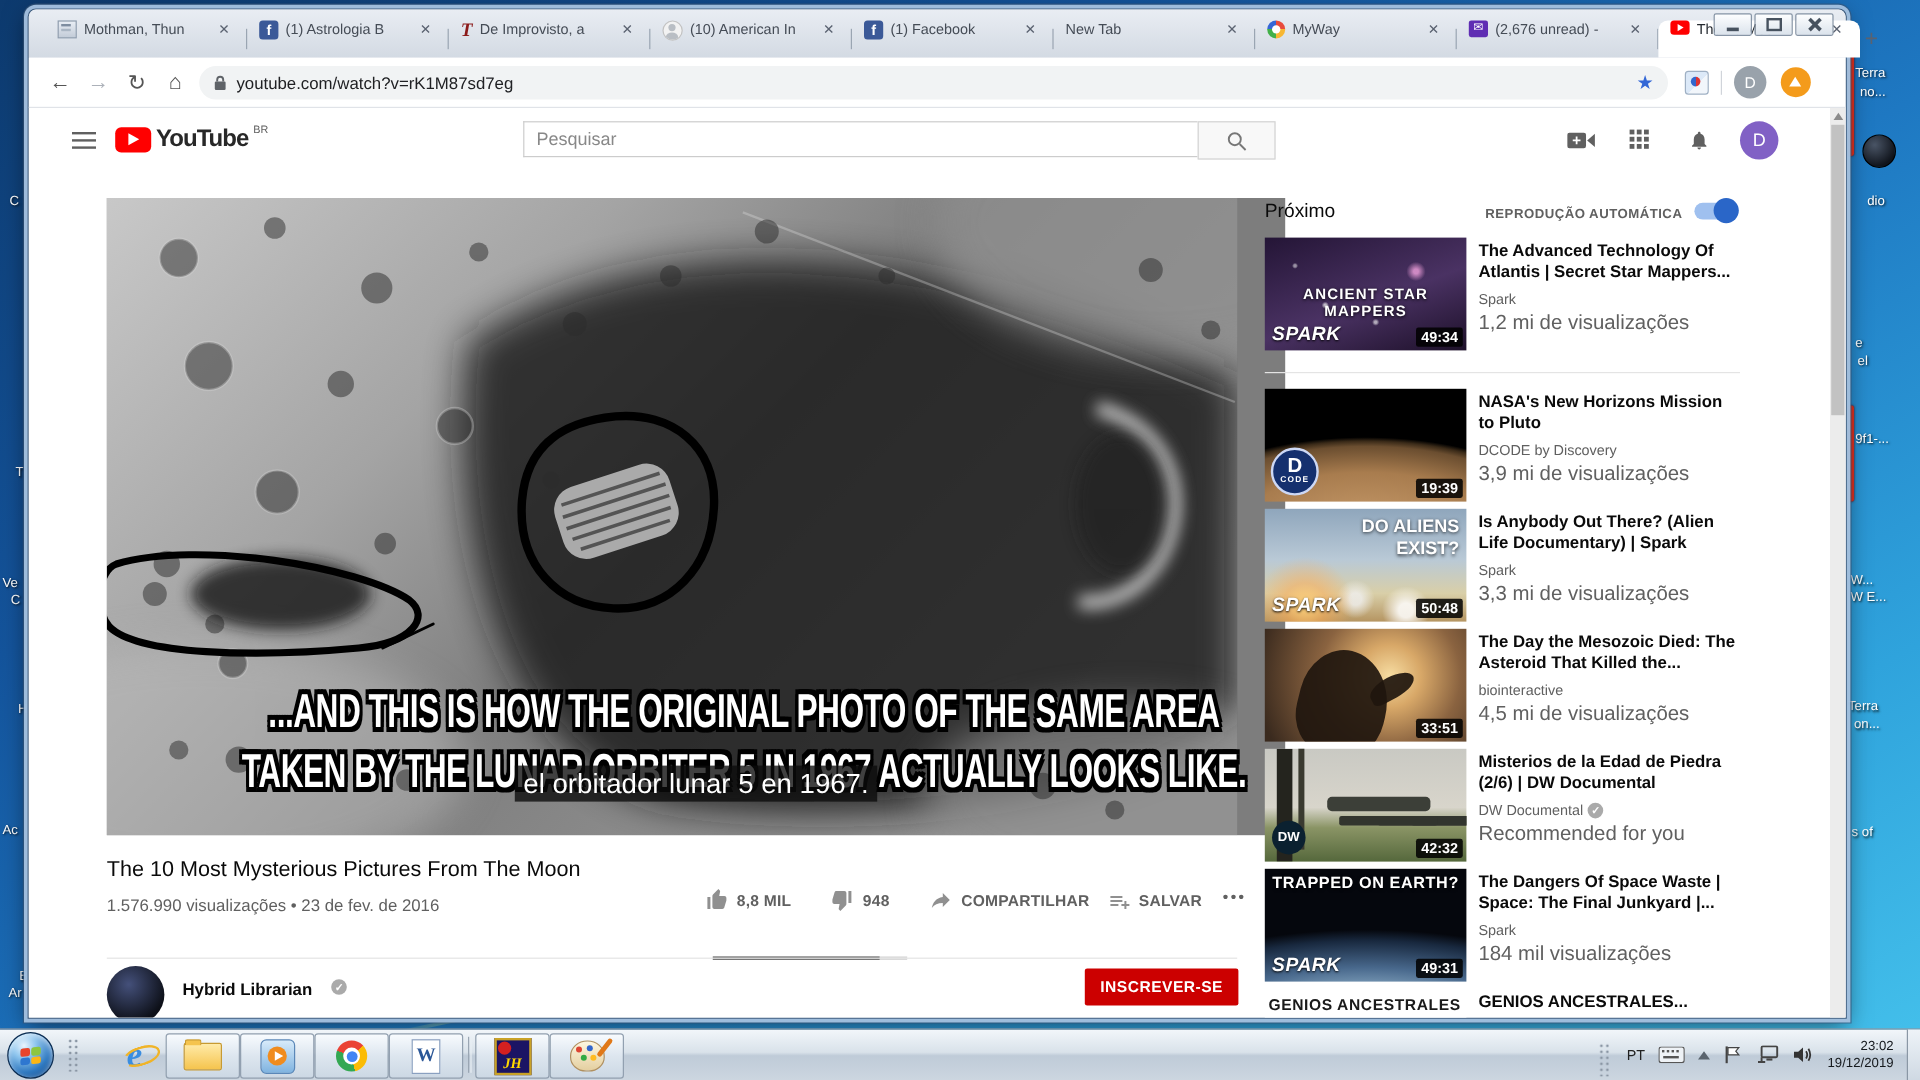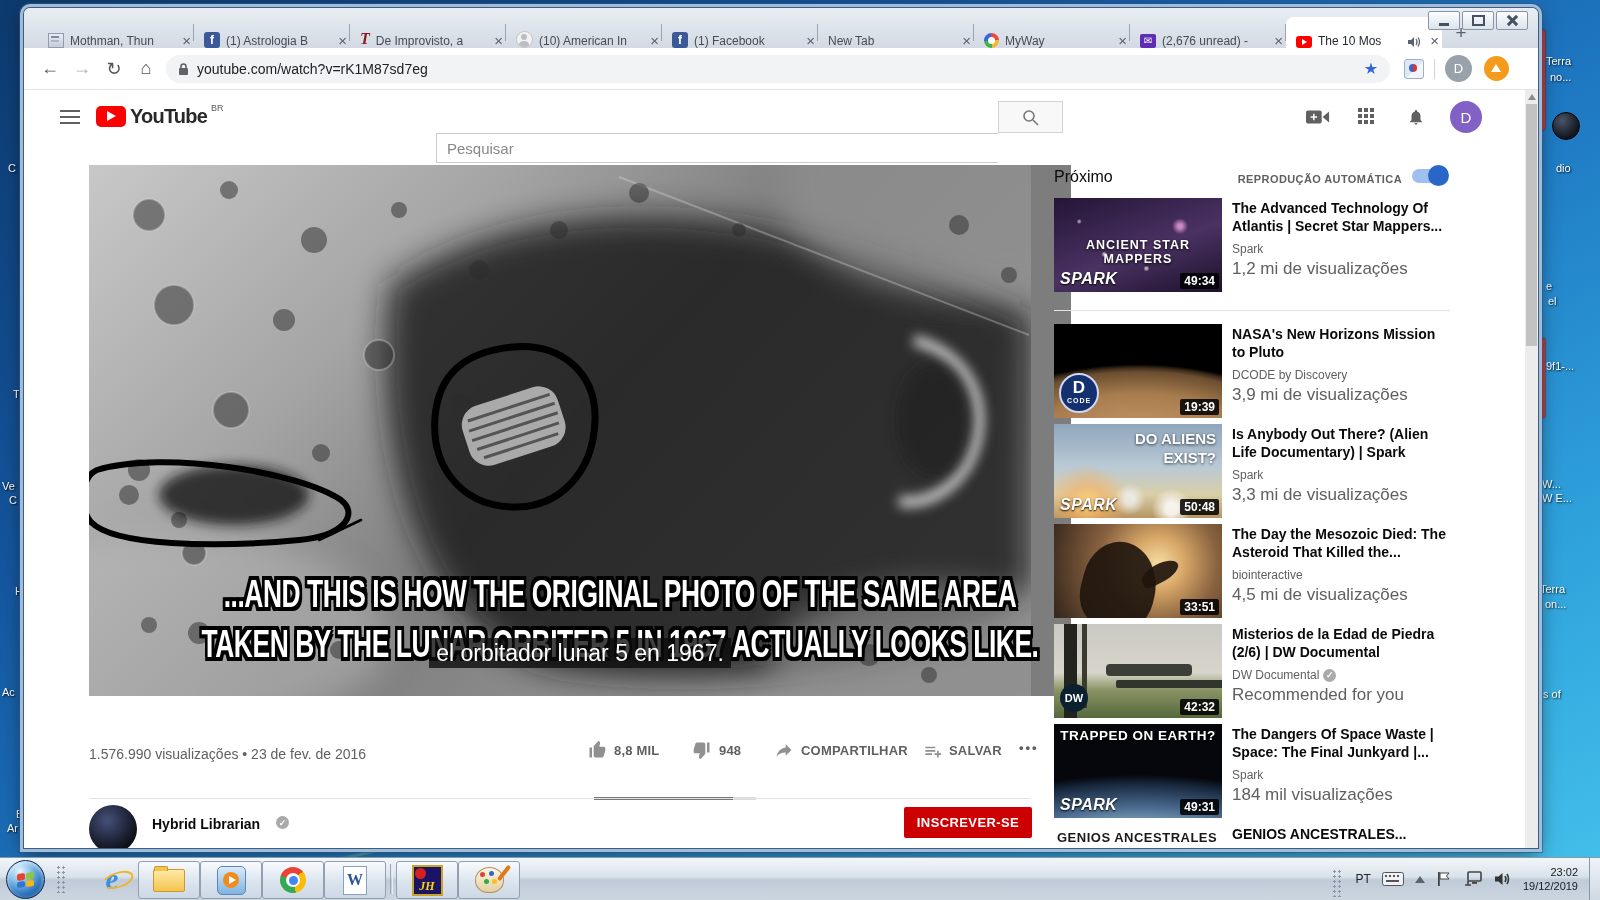--- a/index.html
+++ b/index.html
@@ -19,21 +19,21 @@
   .wc-btn{width:30px;height:17px;background:linear-gradient(#fdfeff,#dbe3ec);border:1px solid #8795a6;border-radius:2px;
     position:relative;display:flex;align-items:center;justify-content:center;}
   .wc-min::after{content:"";width:10px;height:3px;background:#47525f;margin-top:7px;}
   .wc-max::after{content:"";width:9px;height:7px;border:2px solid #47525f;}
   .wc-close::before,.wc-close::after{content:"";position:absolute;width:13px;height:3px;background:#47525f;}
   .wc-close::before{transform:rotate(45deg);}.wc-close::after{transform:rotate(-45deg);}
 
   
   .tabstrip{position:absolute;left:0;right:0;top:0;height:40px;border-radius:6px 6px 0 0;
     background:linear-gradient(#e9edf3,#d3dae3);display:flex;align-items:flex-end;padding-left:14px;}
-  .tab{width:146px;height:31px;display:flex;align-items:flex-end;gap:6px;padding:0 0 0 10px;
+  .tab{width:146px;height:31px;display:flex;align-items:flex-start;gap:6px;padding:0 12px 0 10px;
     font-size:12px;color:#454c56;position:relative;flex:none;cursor:default;}
   .tab:not(.active)::after{content:"";position:absolute;right:0;top:7px;height:17px;width:1px;background:#9aa5b2;}
   .t-title{flex:1;overflow:hidden;white-space:nowrap;min-width:0;}
   .t-close{color:#5a6270;font-size:15px;line-height:1;padding:0 3px;}
   .tab.active{background:#fff;border-radius:8px 8px 0 0;color:#24292f;z-index:5;}
   .newtab{width:30px;height:28px;margin:0 0 1px 4px;display:flex;align-items:center;justify-content:center;
     font-size:19px;color:#5a6270;}
   .fb-fav{width:16px;height:16px;border-radius:3px;background:#3b5998;color:#fff;font-weight:bold;font-size:12px;
     display:flex;align-items:center;justify-content:center;flex:none;}
   .t-fav{color:#8b1a1a;font-family:"Liberation Serif",serif;font-style:italic;font-weight:bold;font-size:16px;flex:none;}
@@ -74,21 +74,21 @@
   #page{position:absolute;left:0;right:0;top:82px;bottom:0;background:#fff;overflow:hidden;}
   .burger{position:absolute;left:36px;top:20px;width:20px;height:14px;display:flex;flex-direction:column;justify-content:space-between;}
   .burger span{height:2px;background:#606060;}
   .yt-logo{position:absolute;left:72px;top:15px;display:flex;align-items:flex-start;gap:4px;}
   .yt-box{width:30px;height:21px;border-radius:5px;background:#f00;position:relative;margin-top:1px;}
   .yt-box::after{content:"";position:absolute;left:11px;top:5px;border-left:9px solid #fff;border-top:5.5px solid transparent;border-bottom:5.5px solid transparent;}
   .yt-word{font-size:20px;font-weight:bold;letter-spacing:-0.8px;color:#282828;line-height:22px;}
   .yt-country{font-size:9px;color:#606060;margin-top:-2px;}
   .searchwrap{position:absolute;left:412px;top:11px;display:flex;}
   .yt-search{width:541px;height:28px;border:1px solid #ccc;border-right:none;padding:0 10px;font-size:15px;color:#111;
-    font-family:"Liberation Sans",sans-serif;outline:none;margin-top:32px;}
+    font-family:"Liberation Sans",sans-serif;outline:none;}
   .yt-search::placeholder{color:#888;}
   .search-btn{width:63px;height:30px;background:#f8f8f8;border:1px solid #d3d3d3;display:flex;align-items:center;justify-content:center;}
   .hdr-ic{position:absolute;top:18px;width:24px;height:18px;}
   .yt-avatar{position:absolute;left:1426px;top:11px;width:32px;height:32px;border-radius:50%;background:#8161c5;color:#fff;
     font-size:15px;display:flex;align-items:center;justify-content:center;}
   .grid-ic{display:grid;grid-template-columns:repeat(3,4px);grid-template-rows:repeat(3,4px);gap:2px;}
   .grid-ic i{background:#606060;}
 
   
   .player{position:absolute;left:65px;top:75px;width:942px;height:531px;background:#7d7d7d;overflow:hidden;padding-left:40px;}
@@ -450,20 +450,21 @@
           </g>
         </svg>
         <div class="burncap burn1">...AND THIS IS HOW THE ORIGINAL PHOTO OF THE SAME AREA</div>
         <div class="burncap burn2">TAKEN BY THE LUNAR ORBITER 5 IN 1967 ACTUALLY LOOKS LIKE.</div>
         <div class="subs">
           <br>
           <span>el orbitador lunar 5 en 1967.</span>
         </div>
       </div>
 
+      <div class="vtitle">The 10 Most Mysterious Pictures From The Moon</div>
       <div class="vstats">1.576.990 visualizações • 23 de fev. de 2016</div>
 
       <div class="act" style="left:563px">
         <svg width="20" height="20" viewBox="0 0 24 24">
           <path d="M3 21h3V9H3v12zm19-11c0-1.1-.9-2-2-2h-5.2l.9-4.4c.1-.5-.1-1-.5-1.4L14 1 8.6 6.6C8.2 7 8 7.5 8 8v11c0 1.1.9 2 2 2h8c.8 0 1.5-.5 1.8-1.2l2.1-7c.1-.3.1-.5.1-.8v-1z"></path>
         </svg>
         <span>8,8 MIL</span>
       </div>
       <div class="act" style="left:668px">
         <svg width="20" height="20" viewBox="0 0 24 24" style="transform:rotate(180deg)">

